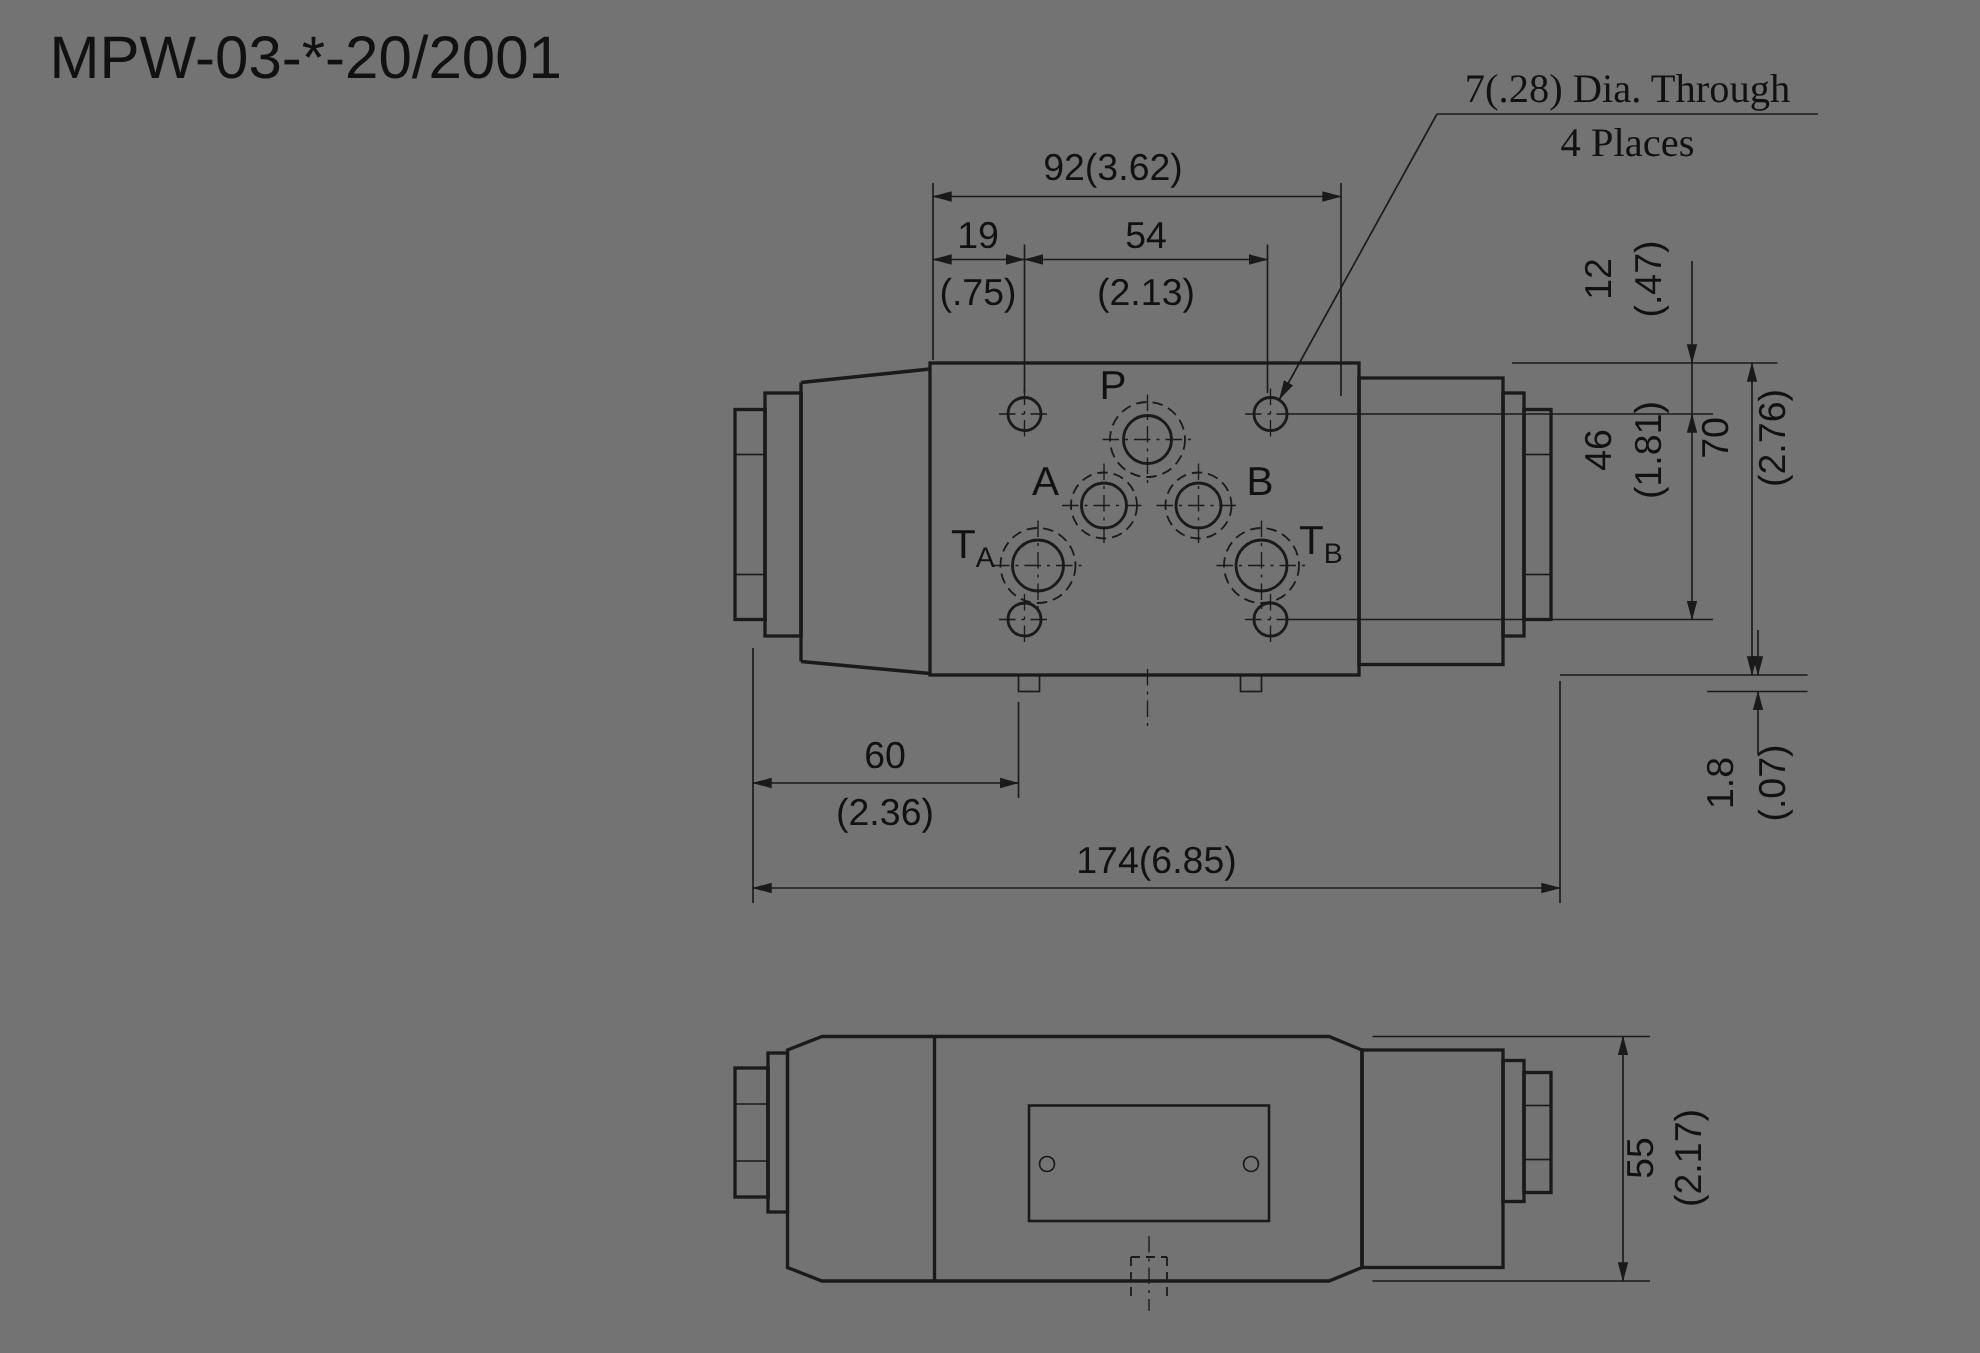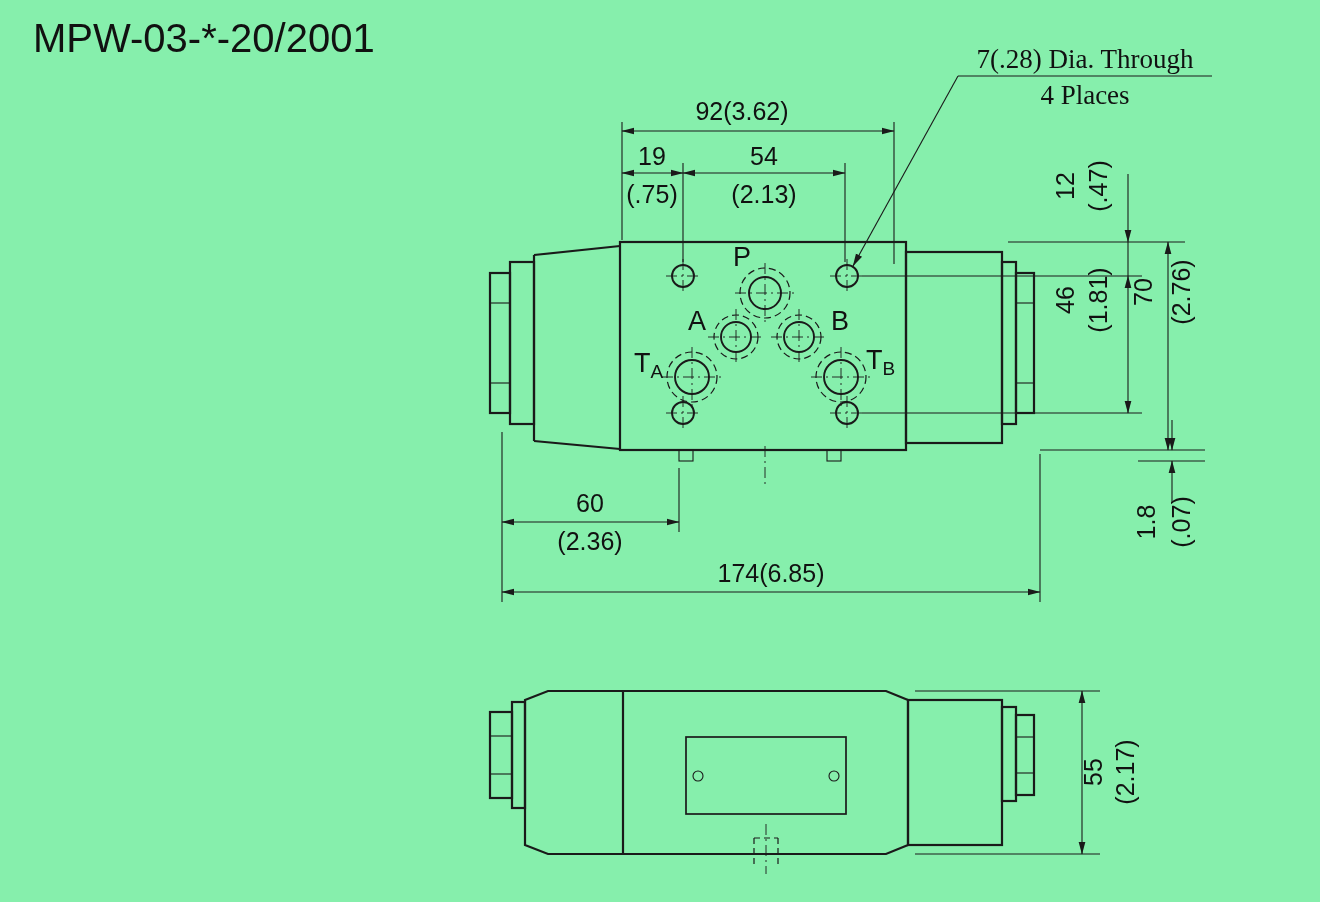--- a/index.html
+++ b/index.html
@@ -1,16 +1,16 @@
 <!DOCTYPE html>
 <html><head>
 <meta charset="utf-8">
 <style>
   html,body { margin:0; padding:0; background:#ffffff; }
-  .stage { width:1320px; height:902px; position:relative; background:#86efac; }
+  .stage { width:1320px; height:902px; position:relative; background:#737373; }
   svg { display:block; }
   svg text { fill:#111111; }
   .title   { font:40px "Liberation Sans", sans-serif; }
   .dim     { font:25px "Liberation Sans", sans-serif; }
   .port    { font:27px "Liberation Sans", sans-serif; }
   .callout { font:27px "Liberation Serif", serif; }
   .o  { fill:none; stroke:#1a1a1a; stroke-width:2.2; stroke-linejoin:miter; }
   .m  { fill:none; stroke:#1a1a1a; stroke-width:1.7; }
   .t  { fill:none; stroke:#1a1a1a; stroke-width:1.1; }
   .p  { fill:none; stroke:#1a1a1a; stroke-width:1.9; }

